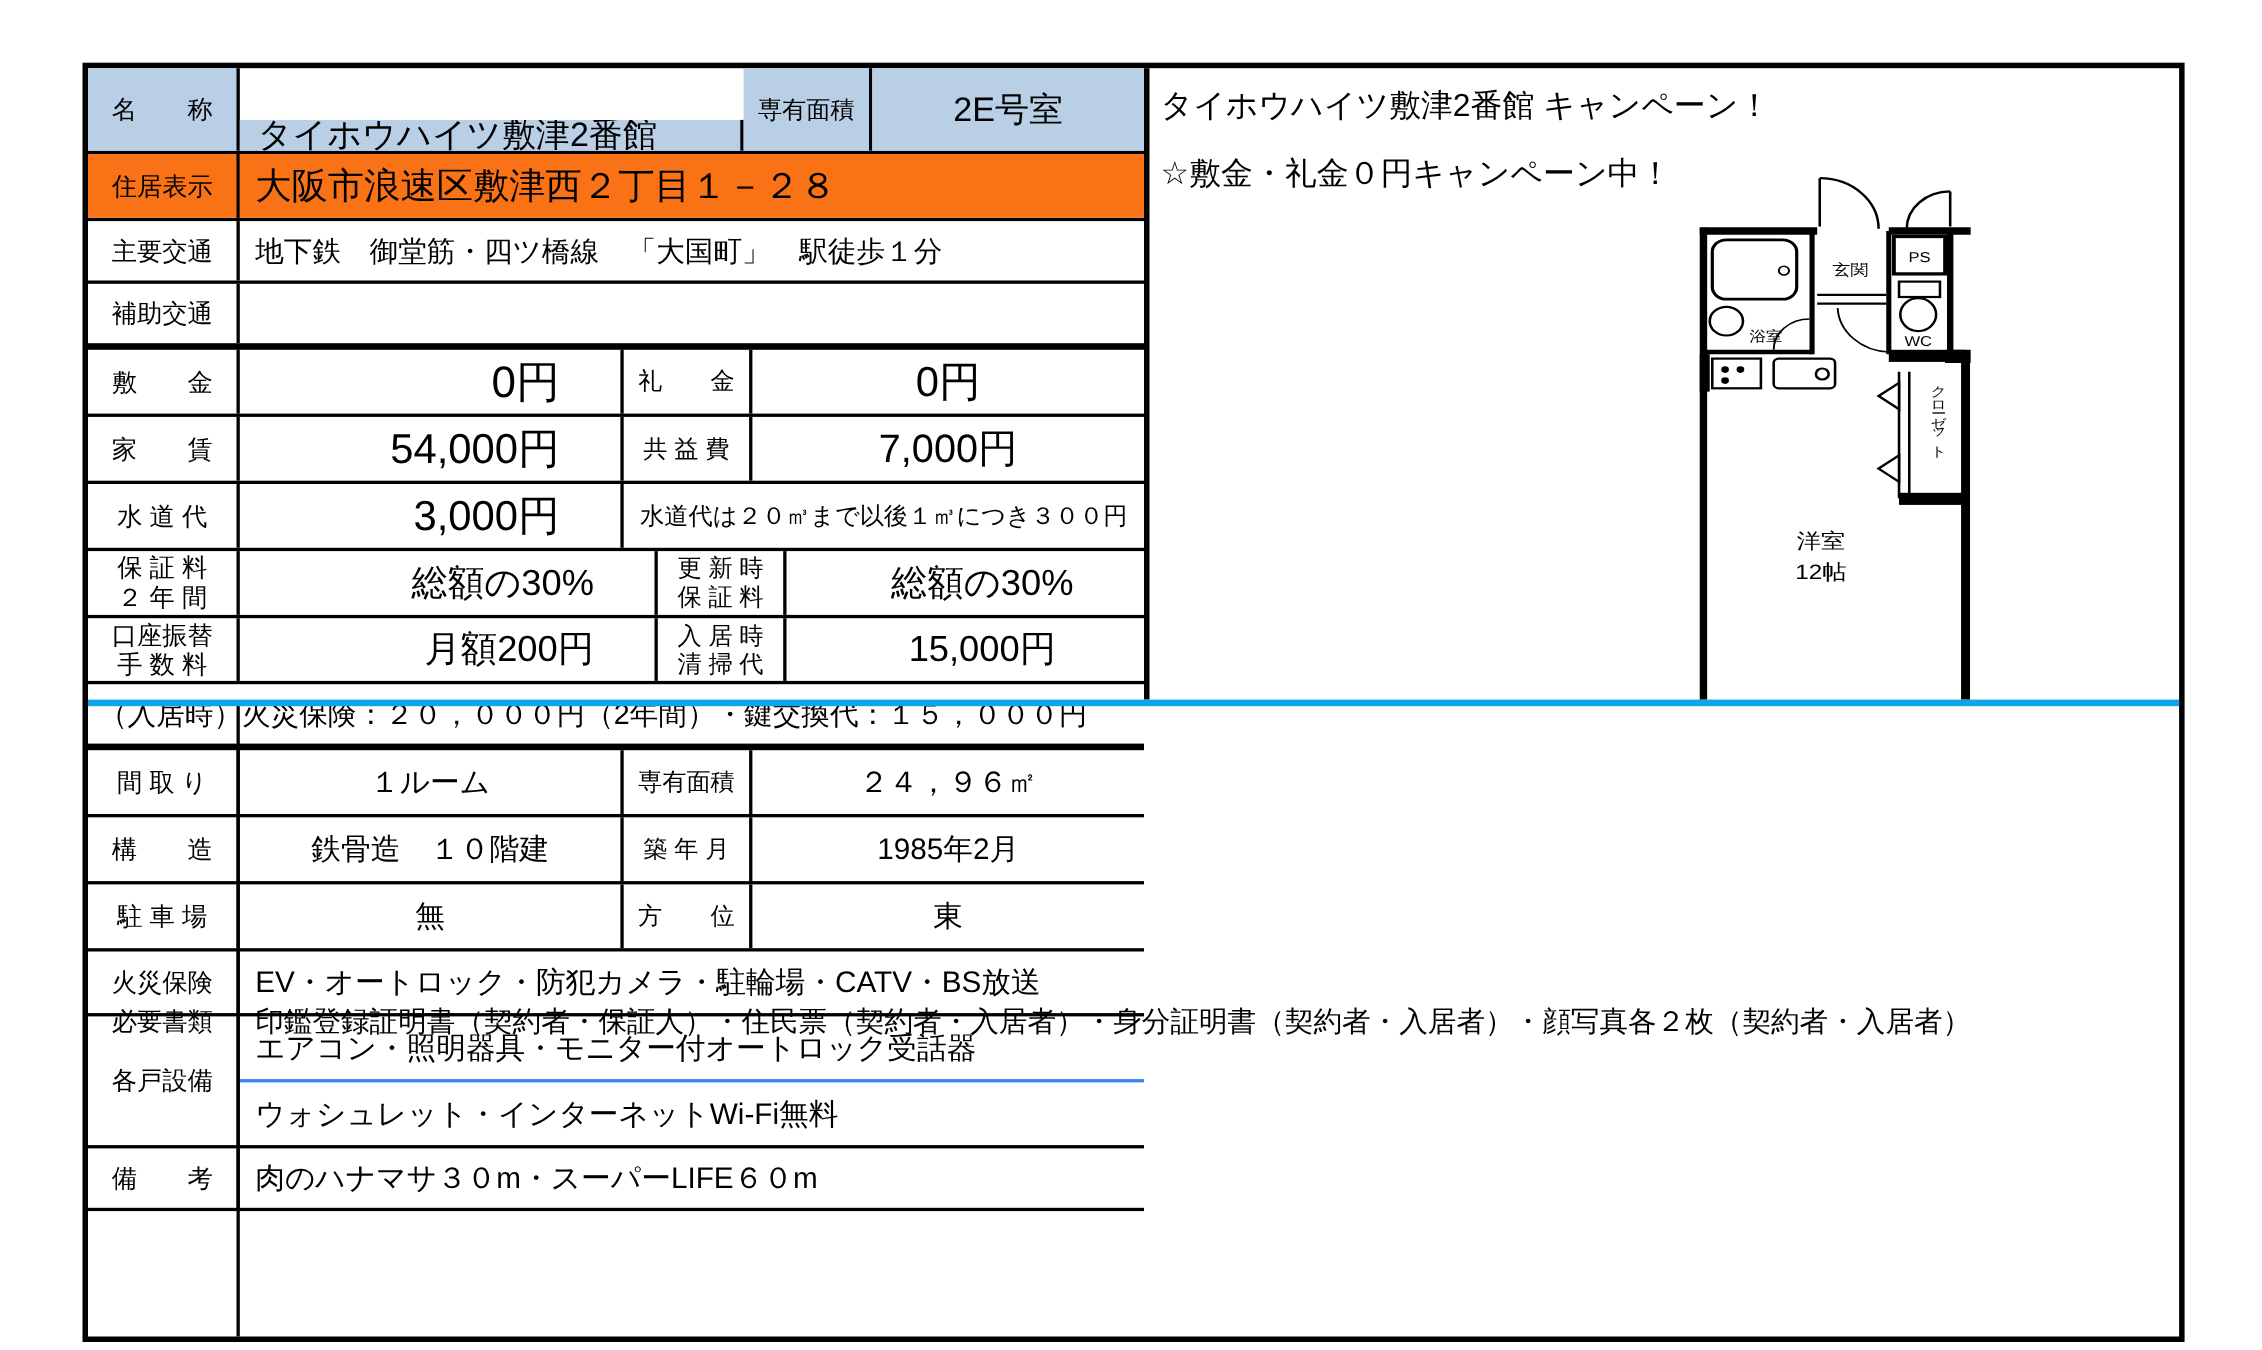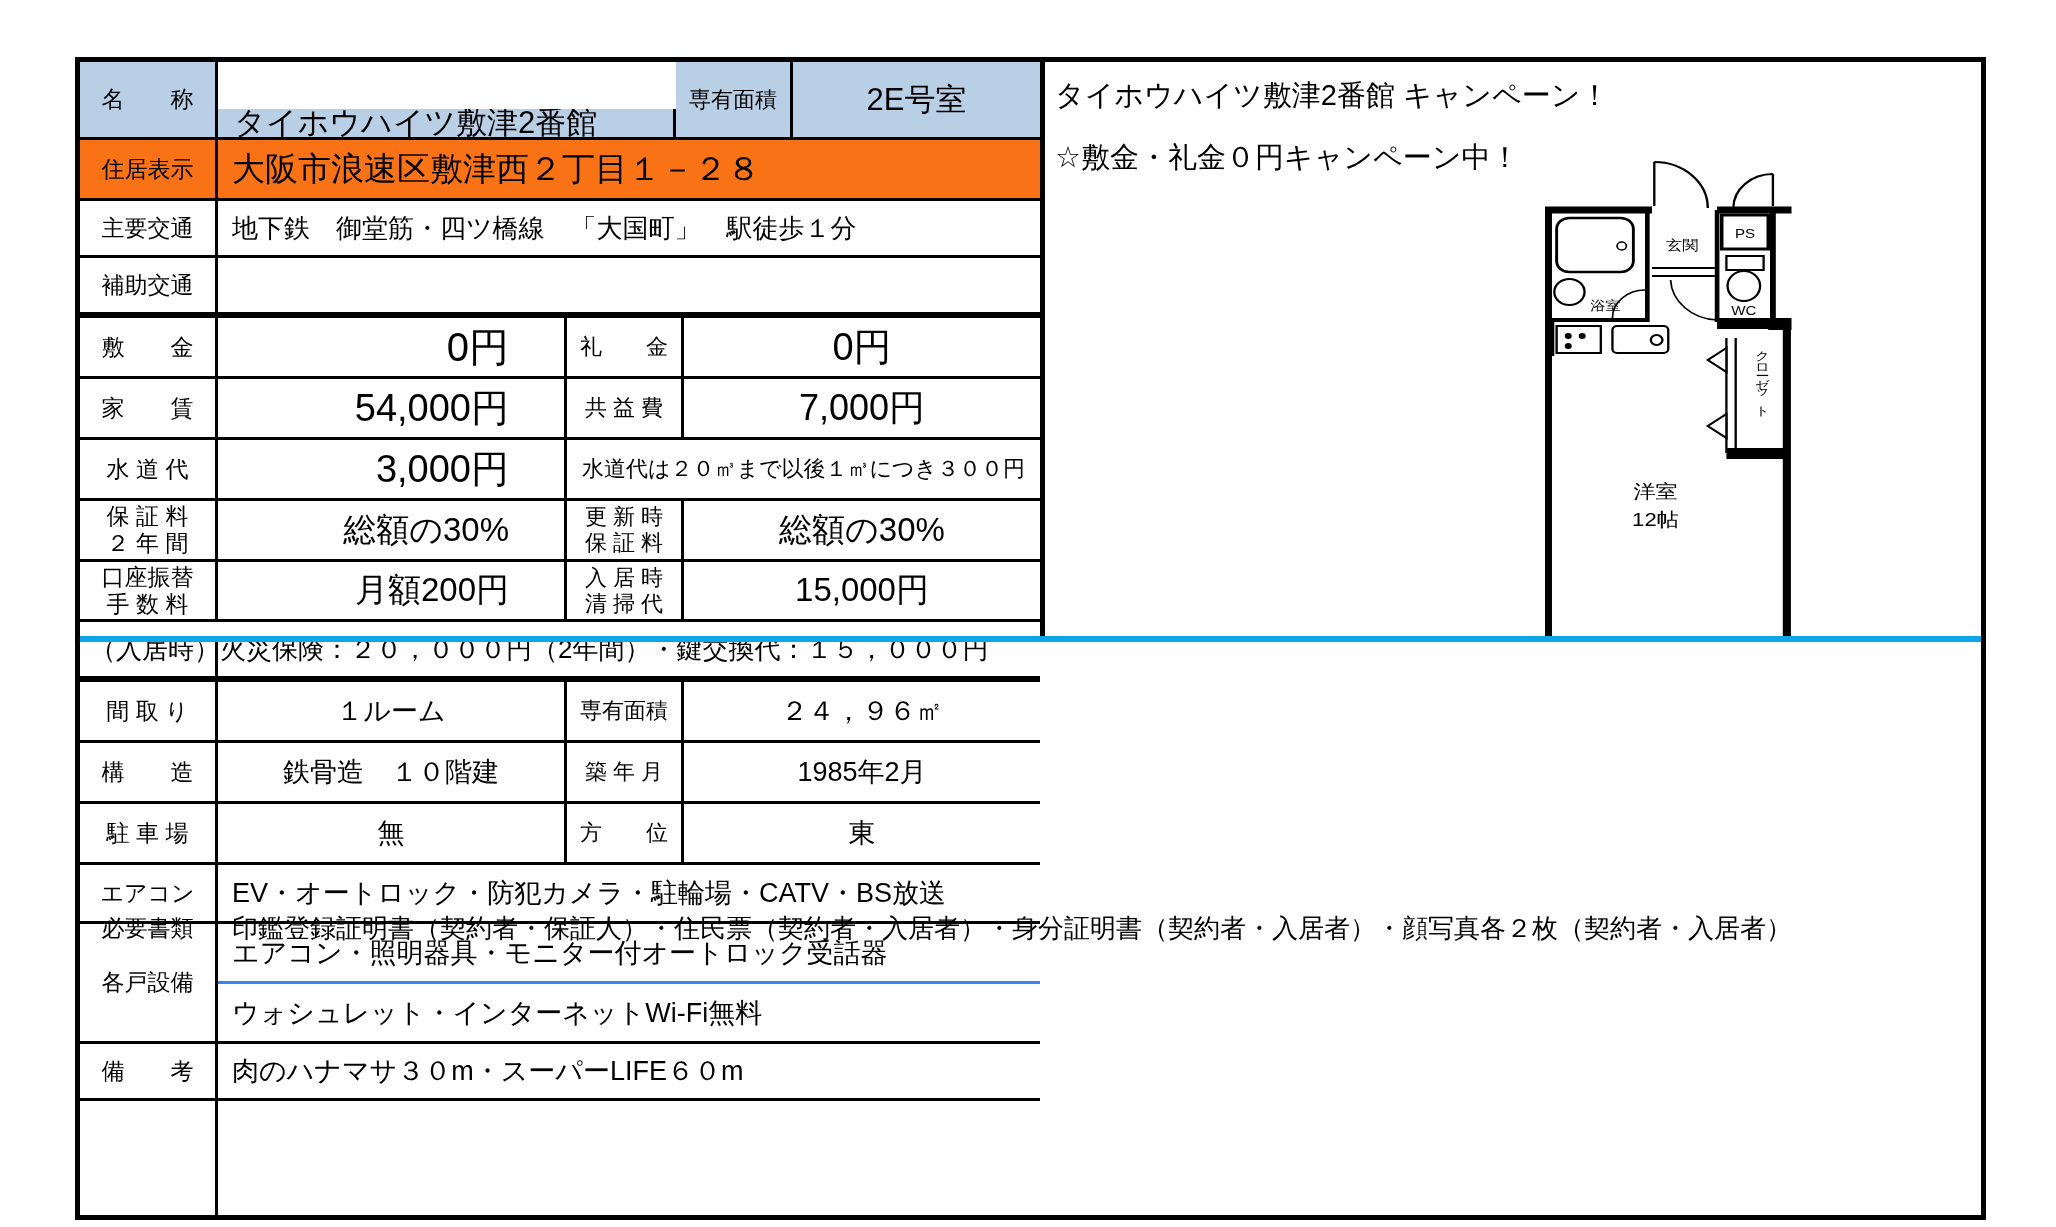--- a/index.html
+++ b/index.html
@@ -31,21 +31,21 @@
   .vB.money { justify-content:flex-end; padding-right:55px; }
   .vD { flex:1; justify-content:center; font-size:27px; }
   .vleft { flex:1; justify-content:flex-start; padding-left:14px; font-size:27px; }
   .vname { width:458px; flex:none; justify-content:flex-start; padding-left:16px; font-size:31px;margin-top:47px; }
   .vroom { font-size:31px; }
   .vaddr { font-size:33px; }
   .vaccess { font-size:26px; }
   .sz40 { font-size:40px; }
   .sz38 { font-size:38px; }
   .sz36 { font-size:36px; }
-  .sz33 { font-size:33px; }
+  .sz33 { font-size:33px;margin-left:31px; }
   .vnote { flex:1; justify-content:center; font-size:22px; }
   .movein { font-size:26px; padding-left:10px; }
   .blue .c { background:#b8cfe6; }
   .gray .c { background:#f97316; }
   .h78{height:78px}.h61{height:61px}.h57{height:57px}.h60{height:60px}.h59{height:59px}.h120{height:120px}
   .ecol { flex:1; display:flex; flex-direction:column; }
   .erow { flex:1; display:flex; align-items:center; padding-left:14px;
           font-size:27px; white-space:nowrap; overflow:hidden; }
   .erow.divide { border-bottom:3px solid #3b82f6; }
   .docs-row { display:flex; border-top:6px solid #0ea5e9; flex:1; min-height:0; }
@@ -185,21 +185,21 @@
           </div>
         <div class="c vB">無</div>
         <div class="c labC">
             <span class="ln">方　　位</span>
           </div>
         <div class="c vD">東</div>
       </div>
 
       <div class="row h59">
         <div class="c lab">
-            <span class="ln">エアコン</span>
+            <span class="ln">火災保険</span>
           </div>
         <div class="c vleft">EV・オートロック・防犯カメラ・駐輪場・CATV・BS放送</div>
       </div>
 
       <div class="row h120">
         <div class="c lab">
             <span class="ln">各戸設備</span>
           </div>
         <div class="ecol">
           <div class="erow divide">エアコン・照明器具・モニター付オートロック受話器</div>

